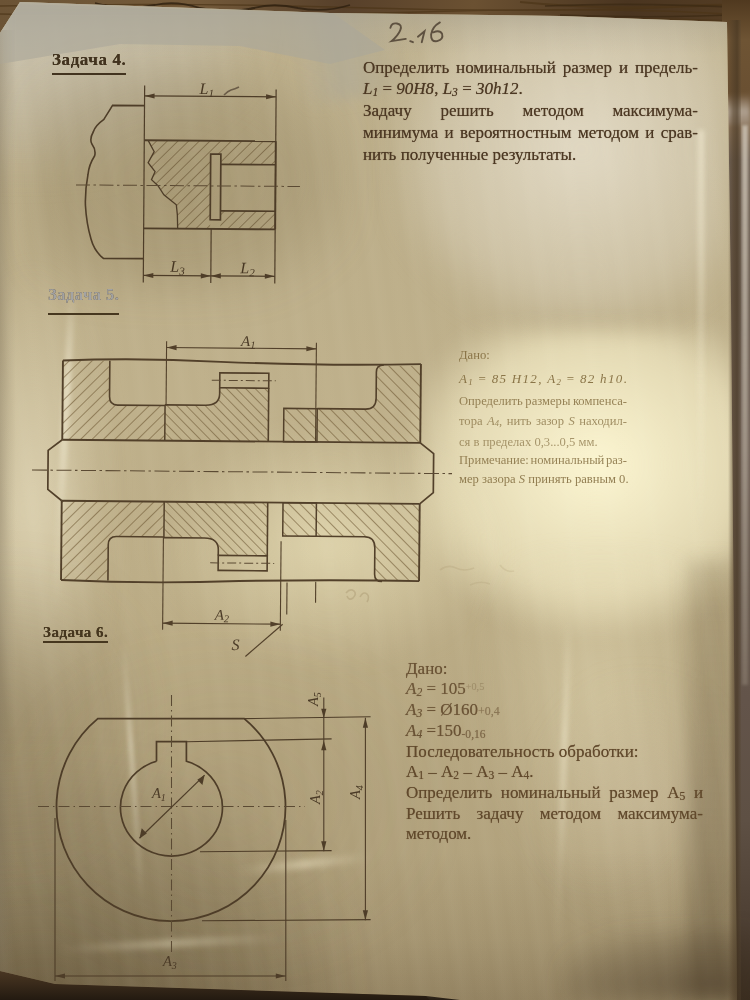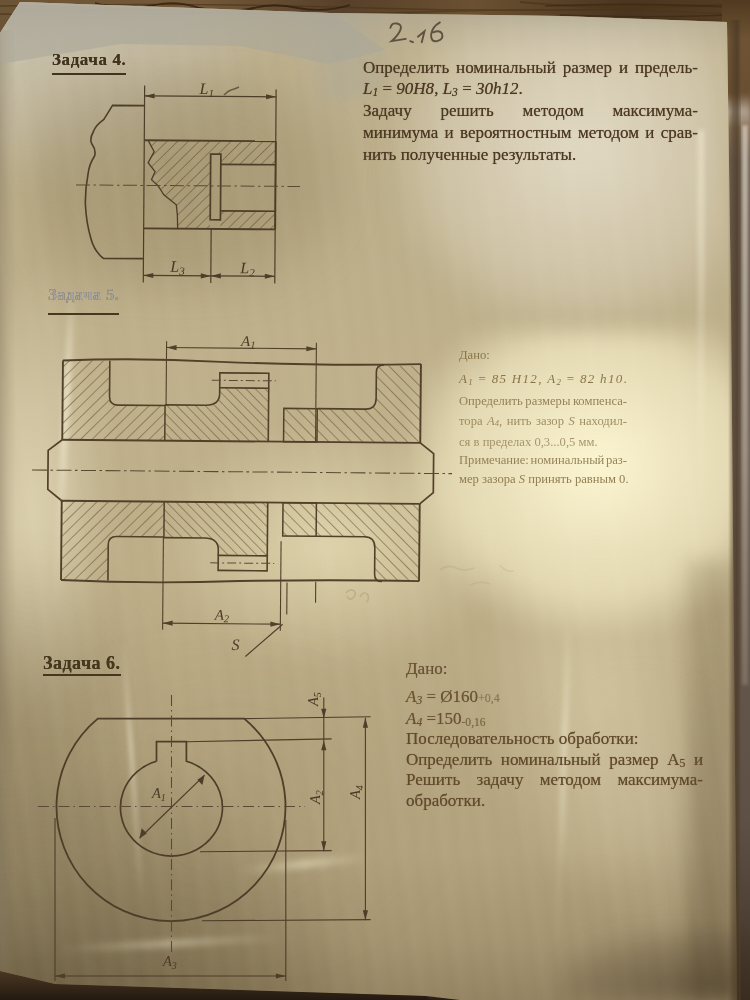--- a/index.html
+++ b/index.html
@@ -389,42 +389,44 @@
 
 <g stroke="#97835c" stroke-width="1.6" fill="none" opacity="0.3">
   <path d="M346,593 q4,-5 8,-2 q3,3 -1,7 q-4,3 -6,-2"></path>
   <path d="M360,597 q3,-6 7,-3 q3,3 0,8"></path>
   <path d="M440,570 q8,-6 16,-2 q8,4 18,0" opacity="0.6"></path>
   <path d="M470,585 q10,-5 20,-1" opacity="0.5"></path>
   <path d="M500,565 q6,8 14,6" opacity="0.5"></path>
 </g>
 </svg>
 
-<div class="abs" style="left:43px;top:653px;font-size:18px;font-weight:bold;color:#46371f;
+<div class="abs" style="left:43px;top:624px;font-size:15px;font-weight:bold;color:#46371f;
   border-bottom:2.5px solid #46371f;padding-bottom:0px;letter-spacing:0.5px;text-shadow:0 0 0.6px #46371f;">Задача 6.</div>
 
 <div class="abs" style="left:406px;top:658.5px;width:297px;font-size:17px;line-height:20.6px;color:#61492c;text-shadow:0 0 0.7px rgba(97,73,44,0.7);">
   <div class="nw" style="opacity:.9;">Дано:</div>
-  <div class="nw" style="opacity:.88;margin-top:8px;"><i>A<sub class="t">3</sub></i> = Ø160<span style="font-size:70%;opacity:.6;">+0,4</span></div>
+  <div class="nw" style="opacity:.85;"><i>A<sub class="t">2</sub></i> = 105<sup class="t" style="opacity:.32">+0,5</sup></div>
+  <div class="nw" style="opacity:.88;"><i>A<sub class="t">3</sub></i> = Ø160<span style="font-size:70%;opacity:.6;">+0,4</span></div>
   <div class="nw" style="opacity:.9;"><i>A<sub class="t">4</sub></i> =150<sub class="t" style="opacity:.75;">-0,16</sub></div>
   <div class="nw">Последовательность обработки:</div>
+  <div class="nw">А<sub class="t">1</sub> – А<sub class="t">2</sub> – А<sub class="t">3</sub> – А<sub class="t">4</sub>.</div>
   <div class="fj">
       <span>Определить</span>
       <span>номинальный</span>
       <span>размер</span>
       <span>А<sub class="t">5</sub></span>
       <span>и</span>
     </div>
   <div class="fj">
       <span>Решить</span>
       <span>задачу</span>
       <span>методом</span>
       <span>максимума-</span>
     </div>
-  <div class="nw">обработки.</div>
+  <div class="nw">методом.</div>
 </div>
 
 <svg class="abs" style="left:0px;top:680px" width="750" height="320" viewBox="0 680 750 320" id="draw6">
 <g stroke="#4e3d28" fill="none" stroke-width="1.8">
 
   <path d="M97.8,718.6 L244.2,718.6 A114.5,114.5 0 1 1 97.8,718.6 Z"></path>
 
   <path d="M156.5,761.2 L156.5,741.7 L186.4,741.7 L186.4,761.2 A51,48.5 0 1 1 156.5,761.2" stroke-width="1.7"></path>
 
   <path d="M171.5,695 L171.5,952" stroke-width="1.05" stroke-dasharray="11,4,1.5,4" stroke="#5b4a33"></path>

